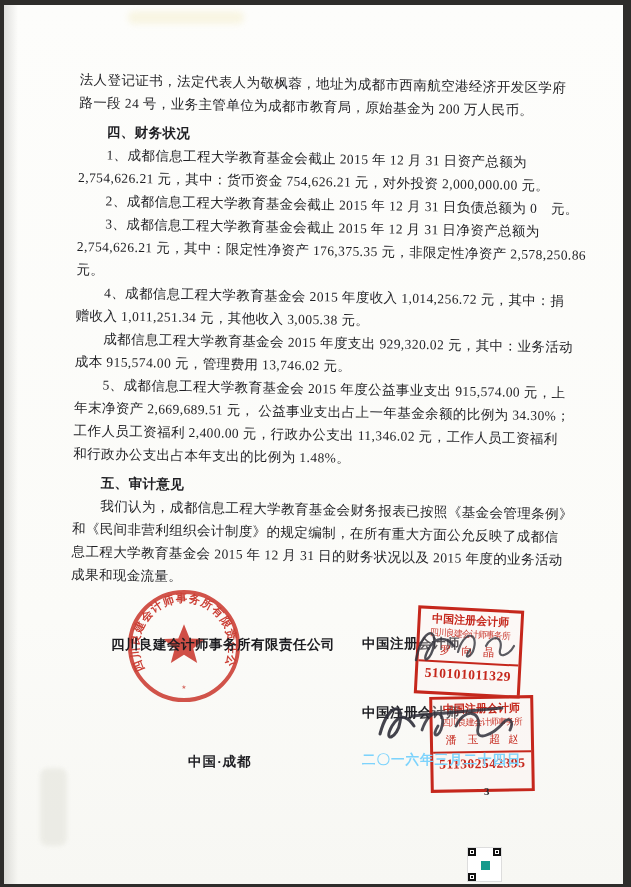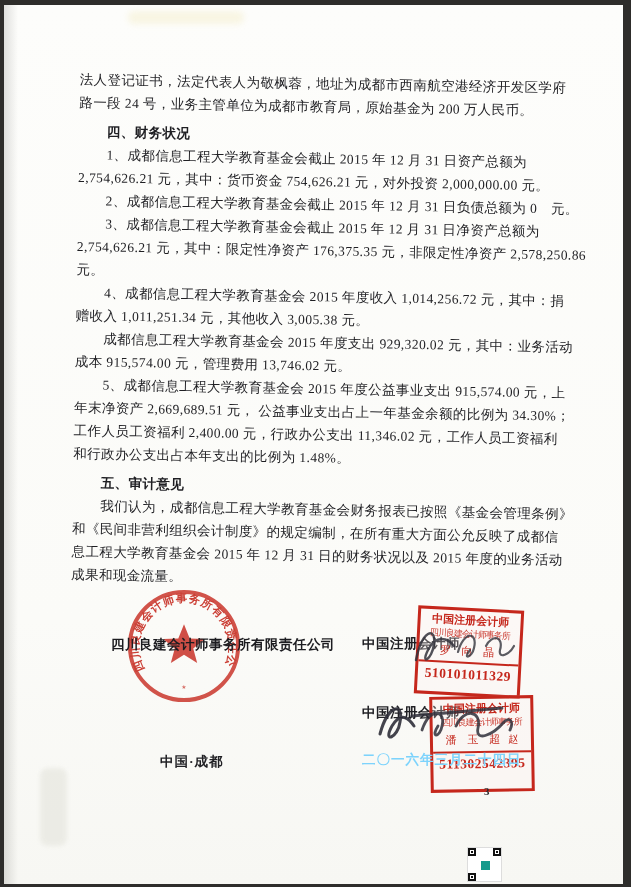--- a/index.html
+++ b/index.html
@@ -59,21 +59,21 @@
   .stamp .r3{font-size:11px;line-height:22px;letter-spacing:4px;white-space:nowrap;}
   .stamp .r3 .extra{letter-spacing:0;margin-left:4px;font-size:10px;}
   .stamp .r4{font-size:13.5px;font-weight:bold;line-height:16px;letter-spacing:.5px;
     border-top:2px solid #c5271c;padding-top:3px;white-space:nowrap;}
   .handwriting{position:absolute;}
   .date-line{
     position:absolute;left:362px;top:751px;font-size:13.5px;color:#7dd3fc;
     font-weight:700;letter-spacing:1px;white-space:nowrap;
   }
   .location{
-    position:absolute;left:160px;top:753px;font-size:13.5px;color:#1f1f23;
+    position:absolute;left:188px;top:753px;font-size:13.5px;color:#1f1f23;
     font-weight:600;letter-spacing:1px;white-space:nowrap;
   }
   .page-num{
     position:absolute;left:484px;top:785px;font-size:11px;color:#2a2a2e;font-weight:bold;
   }
   .qr{
     position:absolute;left:468px;top:848px;width:33px;height:33px;background:#fff;
     background-image:
       repeating-linear-gradient(0deg,#111 0 2px,transparent 2px 5px),
       repeating-linear-gradient(90deg,#111 0 2px,transparent 2px 4px);

